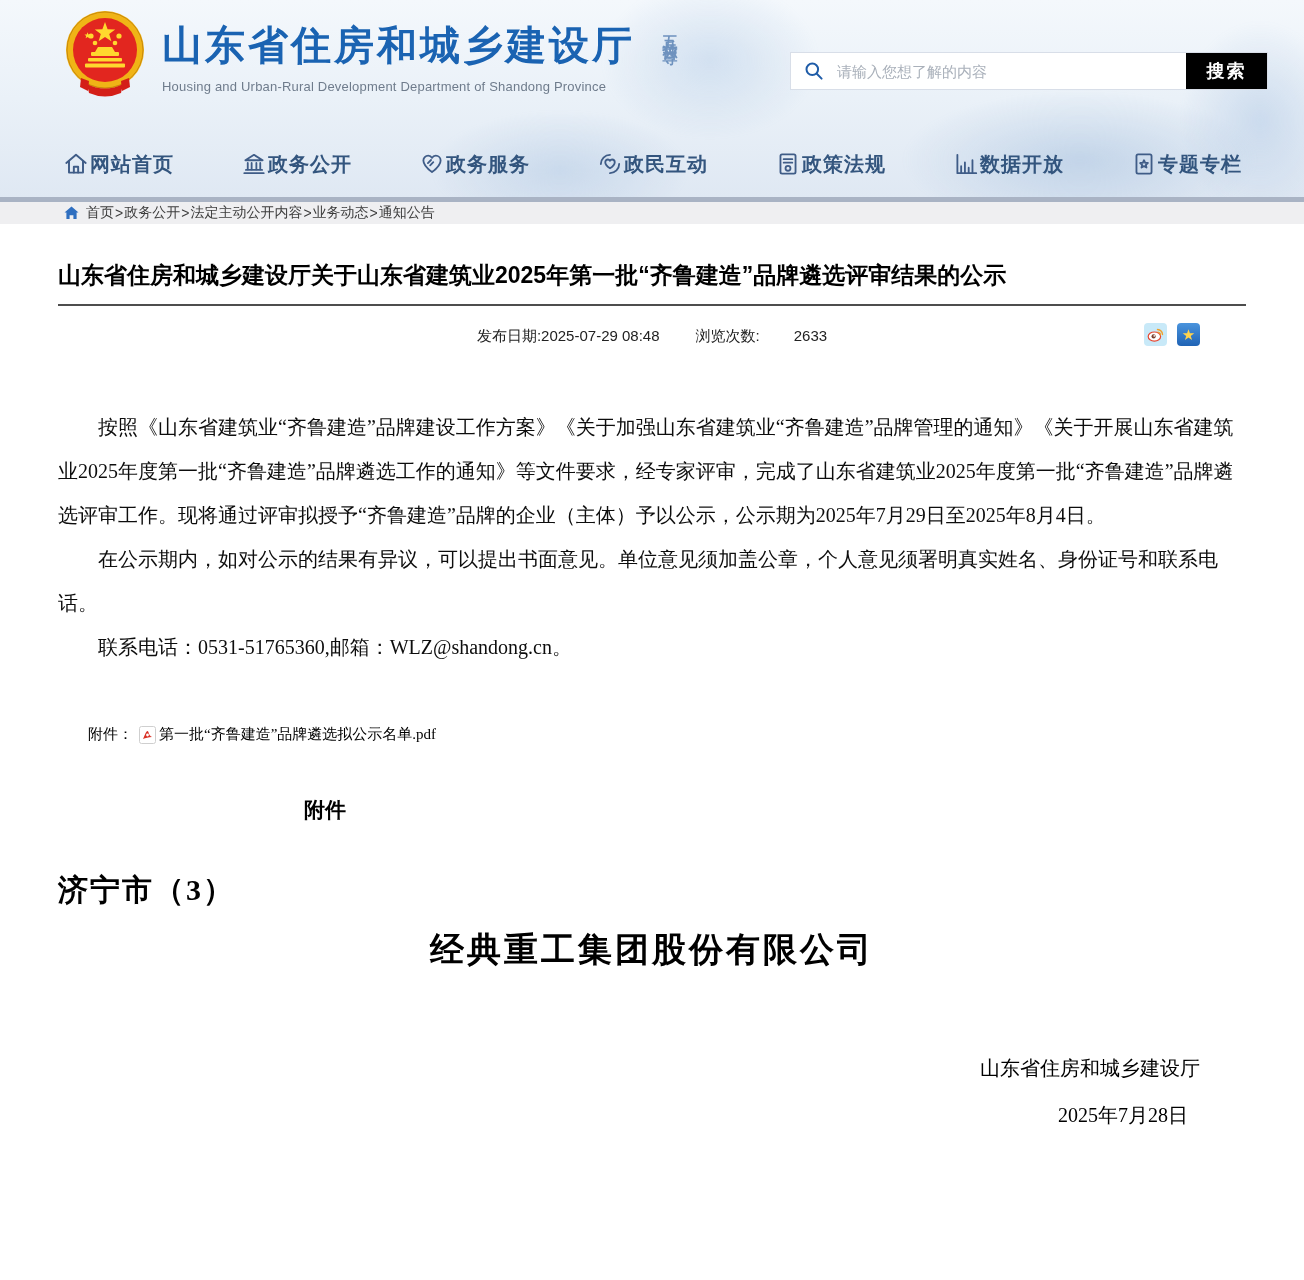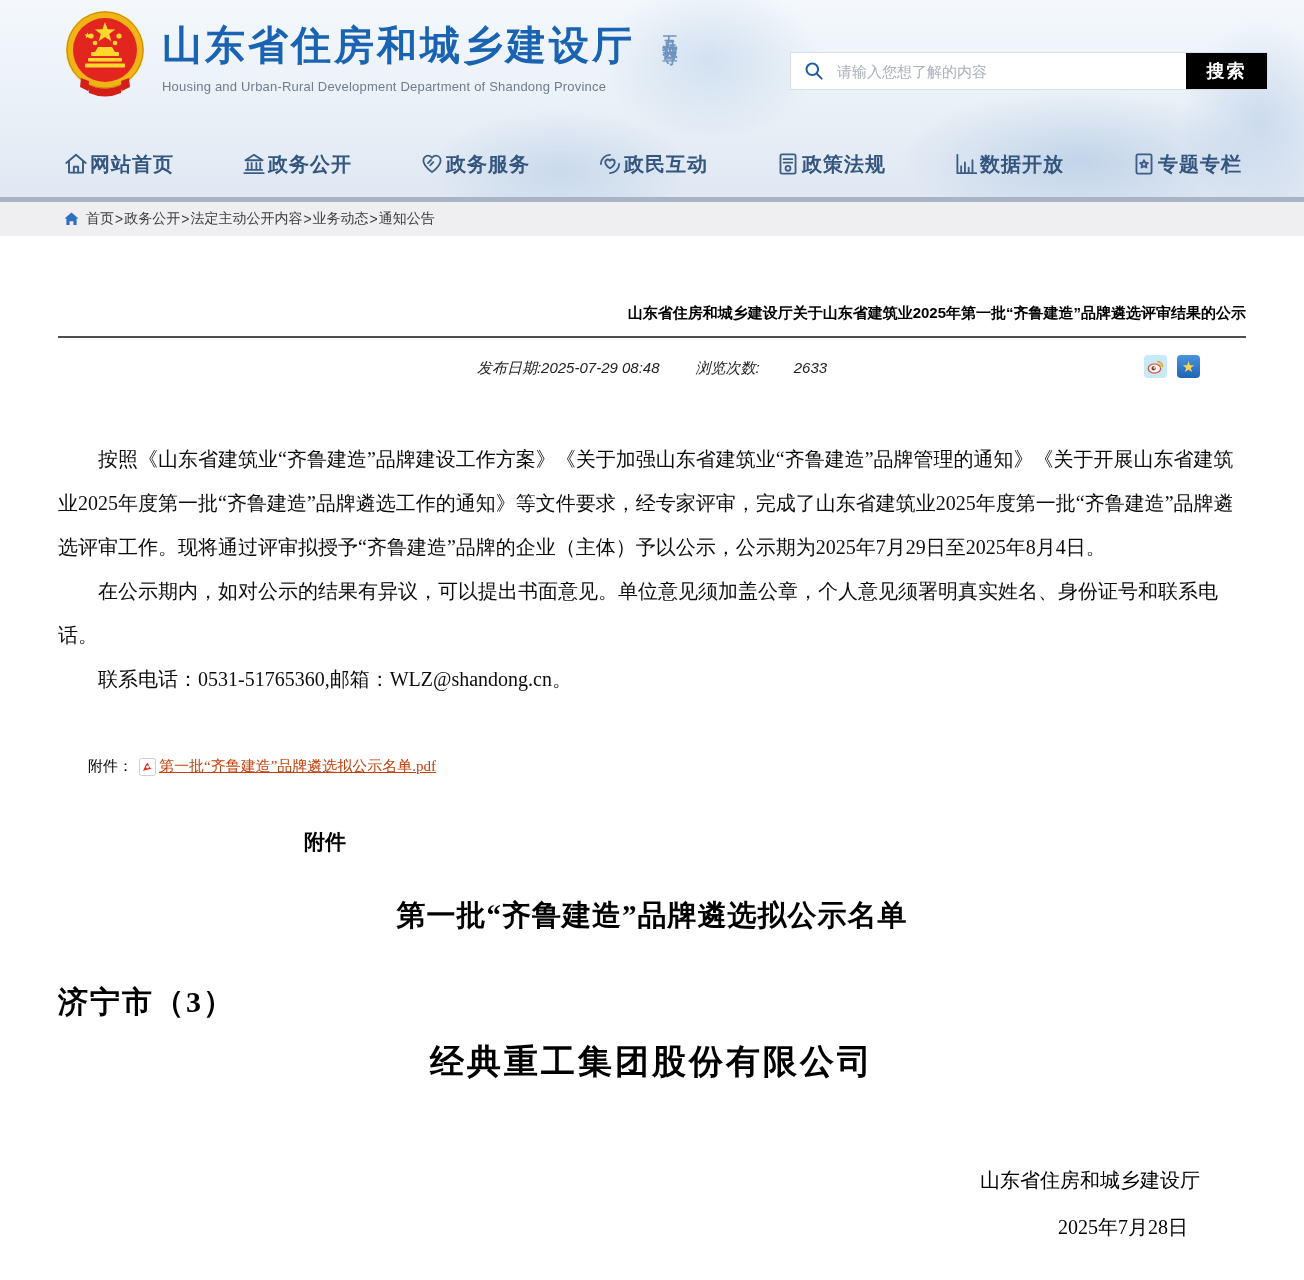--- a/index.html
+++ b/index.html
@@ -36,47 +36,47 @@
 
   .nav { position:absolute; left:0; right:0; bottom:0; height:66px; display:flex;
     align-items:center; justify-content:space-between; padding:0 62px; }
   .nav-item { display:flex; align-items:center; cursor:pointer; }
   .nav-item .lbl { font-size:20px; font-weight:bold; color:#33557e; letter-spacing:1px; }
   .nav-icon svg { display:block; }
 
   .sepband { height:5px; background:#a9b3c4; }
 
   
-  .crumbbar { height:34px; background:#efeff1; display:flex; align-items:center;
+  .crumbbar { height:22px; background:#efeff1; display:flex; align-items:center;
     padding-left:64px; font-size:14px; color:#3c3c3c; }
   .crumbbar .home-ic { margin-right:7px; display:flex; }
   .crumb { cursor:pointer; }
   .crumb-sep { margin:0 1px; }
 
   
   .content { padding:0 58px; }
-  .a-title { margin-top:68px; text-align:right; font-size:15px; font-weight:bold; color:#000; }
+  .a-title { margin-top:36px; text-align:left; font-size:23px; font-weight:bold; color:#000; }
   .a-rule { margin-top:13px; border-bottom:2px solid #4d4d4d; }
   .a-meta { position:relative; margin-top:17px; height:26px; display:flex; justify-content:center;
-    gap:36px; font-size:15px; color:#222; align-items:center;font-style:italic; }
+    gap:36px; font-size:15px; color:#222; align-items:center; }
   .a-meta .views { display:flex; gap:34px; }
   .share { position:absolute; right:46px; top:0; display:flex; gap:10px; }
   .share .s-ic { width:23px; height:23px; border-radius:4px; display:flex; align-items:center;
     justify-content:center; cursor:pointer; }
   .s-weibo { background:#c8e9f8; }
   .s-qzone { background:linear-gradient(180deg,#4a94dd,#1f63b5); color:#ffd44d; font-size:15px; }
 
   .body-text { margin-top:56px; font-family:"Liberation Serif","DejaVu Serif",serif;
     font-size:20px; line-height:44px; color:#0d0d0d; }
   .body-text p { text-indent:2em; }
 
   .attach { margin-top:56px; font-family:"Liberation Serif","DejaVu Serif",serif; font-size:15px;
     color:#000; padding-left:2em; display:flex; align-items:flex-end; }
   .attach .pdf-ic { margin:0 3px 0 6px; display:flex; }
-  .attach a { color:#c2410c; text-decoration:underline; cursor:pointer; }
+  .attach a { color:#000000; cursor:pointer; }
 
   
   .doc { font-family:"Liberation Serif","DejaVu Serif",serif; color:#000; }
   .doc .annex { margin:52px 0 0 246px; font-size:21px; font-weight:bold; }
   .doc .d-title { margin-top:40px; text-align:center; font-size:29px; font-weight:bold; letter-spacing:1px; }
   .doc .d-sub { margin-top:48px; text-align:center; font-size:23px; font-weight:bold;
     font-family:"Liberation Sans","DejaVu Sans",sans-serif; letter-spacing:1px; }
   .doc .d-city { margin-top:46px; font-size:30px; font-weight:bold; letter-spacing:2px; }
   .doc .d-company { margin-top:16px; text-align:center; font-size:34px; font-weight:bold; letter-spacing:3px; }
   .doc .d-signer { margin-top:82px; text-align:right; padding-right:46px; font-size:20px; }
@@ -257,19 +257,18 @@
         <rect x="0.5" y="0.5" width="16" height="17" rx="2" fill="#fff" stroke="#cfcfcf"></rect>
         <path d="M4 13 C6 9 7 5 8.5 5 C10 5 9 9 13 11 C9.5 11 6.5 12 4 13 Z" fill="#d93025"></path>
         <circle cx="8.5" cy="9" r="1.4" fill="#fff"></circle>
       </svg>
     </span>
     <a>第一批“齐鲁建造”品牌遴选拟公示名单.pdf</a>
   </div>
 
   <div class="doc">
     <div class="annex">附件</div>
-    <div class="d-title">第一批“齐鲁建造”品牌遴选拟公示名单</div>
     <div class="d-city">济宁市（3）</div>
     <div class="d-company">经典重工集团股份有限公司</div>
     <div class="d-signer">山东省住房和城乡建设厅</div>
     <div class="d-date">2025年7月28日</div>
   </div>
 </div>
 
 </body></html>

